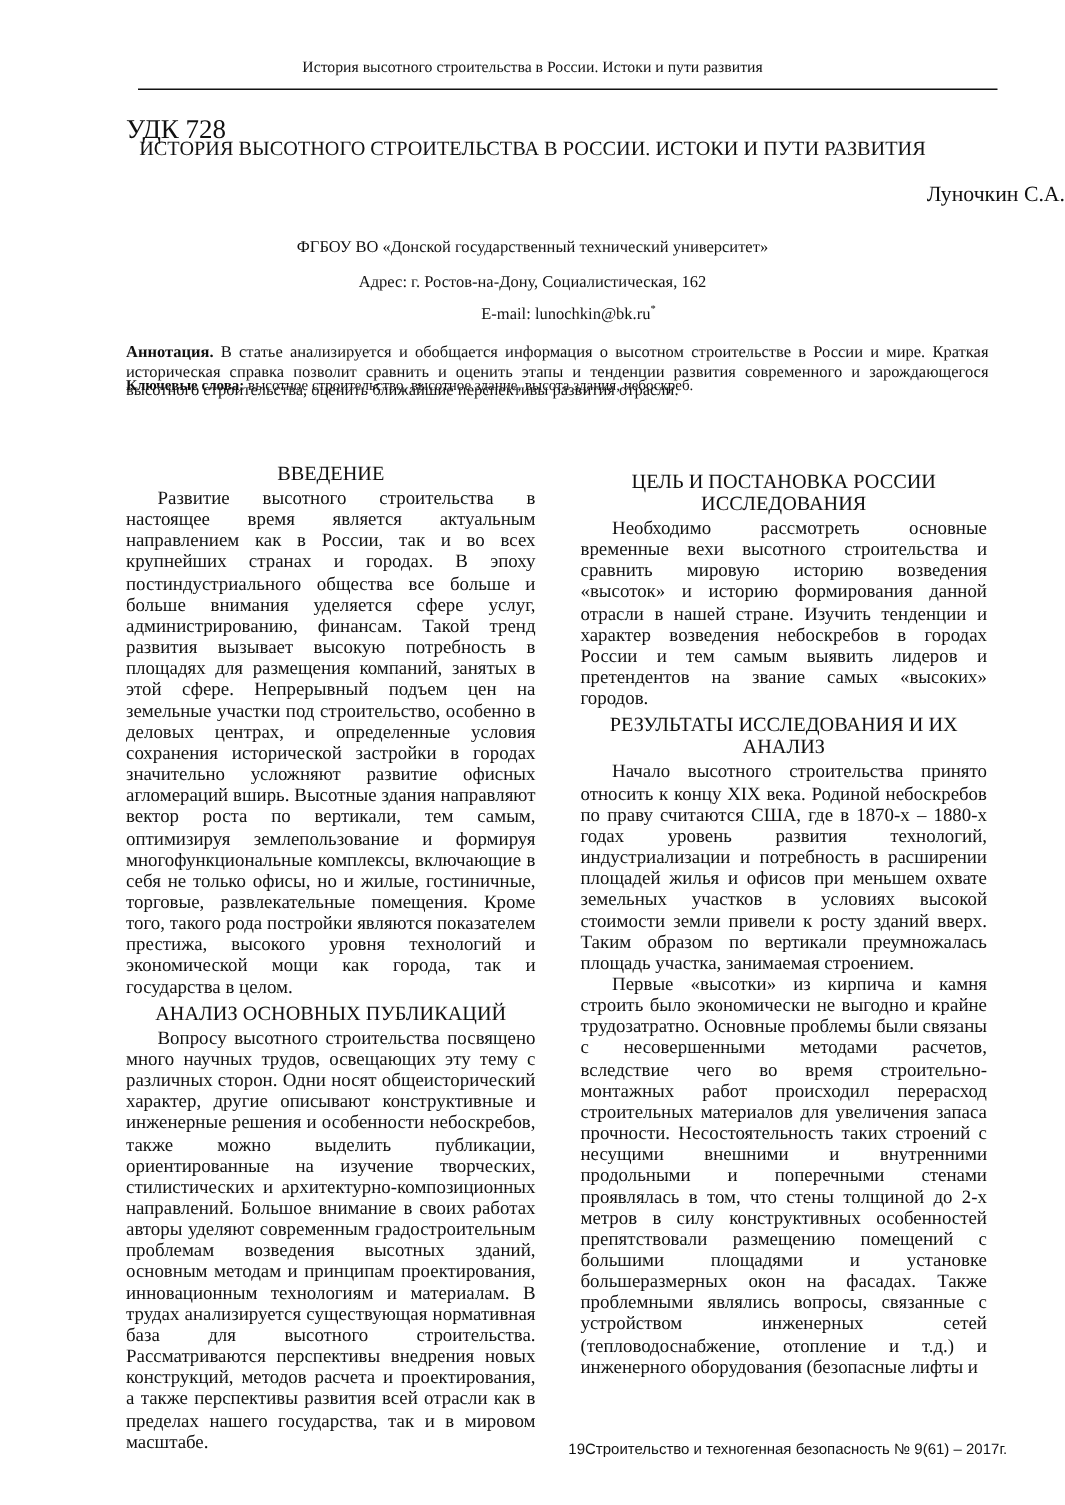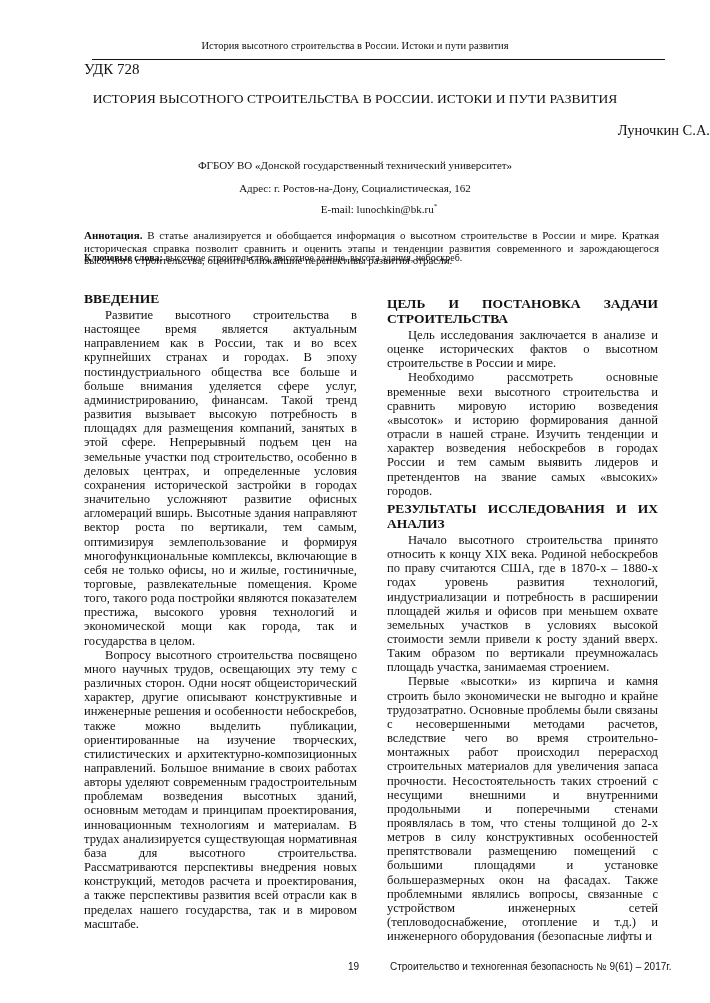--- a/index.html
+++ b/index.html
@@ -2,41 +2,41 @@
 <html><head>
 <meta charset="utf-8">
 <style>
   html, body { margin: 0; padding: 0; background: #ffffff; }
   body { width: 710px; height: 1003px; position: relative; overflow: hidden;
          font-family: "Liberation Serif", serif; color: #111; }
   .running-head { position: absolute; top: 40px; left: 0; width: 710px; text-align: center;
                   font-size: 10.5px; }
   .head-rule { position: absolute; top: 59px; left: 92px; width: 573px; height: 0;
                border-top: 1px solid #111; }
-  .udk { position: absolute; top: 61px; left: 84px; font-size: 15px; }
+  .udk { position: absolute; top: 76px; left: 84px; font-size: 18px; }
   .title { position: absolute; top: 91px; left: 0; width: 710px; text-align: center; font-size: 13.5px; }
   .author { position: absolute; top: 122px; left: 0; width: 710px; text-align: right; font-size: 14.5px; }
   .affil { position: absolute; left: 0; width: 710px; text-align: center; font-size: 11px; }
   .affil.a1 { top: 159px; }
   .affil.a2 { top: 182px; font-family: Liberation Serif, serif; }
   .affil.a3 { top: 202px; margin-left: 24px; }
   .affil sup { font-size: 7px; }
   .abstract { position: absolute; top: 229px; left: 84px; width: 575px; font-size: 11px;
               line-height: 12.7px; text-align: justify; }
   .abstract b { font-weight: bold; }
   .keywords { position: absolute; top: 252px; left: 84px; width: 575px; font-size: 10px; line-height: 12.7px; }
   .col { position: absolute; font-size: 12.6px; line-height: 14.15px; text-align: justify; }
   .col.left { top: 291px; left: 84px; width: 273px; }
   .col.right { top: 296px; left: 387px; width: 271px; }
-  .col h2 { font-size: 13.5px; font-weight: bold; margin: 0 0 2px 0; line-height: 15px; }
+  .col h2 { font-size: 13.5px; font-weight: normal; text-align: center; margin: 17px 0 2px 0; line-height: 15px; }
   .col p { margin: 0; text-indent: 21px; }
   .col h2.mid { margin-top: 3px; }
   .footer { position: absolute; top: 961px; left: 348px; font-family: "Liberation Sans", sans-serif;
             font-size: 10px; }
-  .footer .num { display: inline-block; width: 42px; }
+  .footer .num { display: inline-block; width: 42px; text-align: right; }
 </style>
 </head>
 <body>
 
 <div class="running-head">История высотного строительства в России. Истоки и пути развития</div>
 <div class="head-rule"></div>
 
 <div class="udk">УДК 728</div>
 <div class="title">ИСТОРИЯ ВЫСОТНОГО СТРОИТЕЛЬСТВА В РОССИИ. ИСТОКИ И ПУТИ РАЗВИТИЯ</div>
 <div class="author">Луночкин С.А.</div>
@@ -50,26 +50,26 @@
 <div class="abstract">
   <b>Аннотация.</b><span> В статье анализируется и обобщается информация о высотном строительстве в России и мире. Краткая историческая справка позволит сравнить и оценить этапы и тенденции развития современного и зарождающегося высотного строительства, оценить ближайшие перспективы развития отрасли.</span>
 </div>
 <div class="keywords">
   <b>Ключевые слова:</b><span> высотное строительство, высотное здание, высота здания, небоскреб.</span>
 </div>
 
 <div class="col left">
   <h2>ВВЕДЕНИЕ</h2>
   <p>Развитие высотного строительства в настоящее время является актуальным направлением как в России, так и во всех крупнейших странах и городах. В эпоху постиндустриального общества все больше и больше внимания уделяется сфере услуг, администрированию, финансам. Такой тренд развития вызывает высокую потребность в площадях для размещения компаний, занятых в этой сфере. Непрерывный подъем цен на земельные участки под строительство, особенно в деловых центрах, и определенные условия сохранения исторической застройки в городах значительно усложняют развитие офисных агломераций вширь. Высотные здания направляют вектор роста по вертикали, тем самым, оптимизируя землепользование и формируя многофункциональные комплексы, включающие в себя не только офисы, но и жилые, гостиничные, торговые, развлекательные помещения. Кроме того, такого рода постройки являются показателем престижа, высокого уровня технологий и экономической мощи как города, так и государства в целом.</p>
+  <h2 class="mid">АНАЛИЗ ОСНОВНЫХ ПУБЛИКАЦИЙ</h2>
   <p>Вопросу высотного строительства посвящено много научных трудов, освещающих эту тему с различных сторон. Одни носят общеисторический характер, другие описывают конструктивные и инженерные решения и особенности небоскребов, также можно выделить публикации, ориентированные на изучение творческих, стилистических и архитектурно-композиционных направлений. Большое внимание в своих работах авторы уделяют современным градостроительным проблемам возведения высотных зданий, основным методам и принципам проектирования, инновационным технологиям и материалам. В трудах анализируется существующая нормативная база для высотного строительства. Рассматриваются перспективы внедрения новых конструкций, методов расчета и проектирования, а также перспективы развития всей отрасли как в пределах нашего государства, так и в мировом масштабе.</p>
 </div>
 
 <div class="col right">
-  <h2>ЦЕЛЬ И ПОСТАНОВКА ЗАДАЧИ СТРОИТЕЛЬСТВА</h2>
-  <p>Цель исследования заключается в анализе и оценке исторических фактов о высотном строительстве в России и мире.</p>
+  <h2>ЦЕЛЬ И ПОСТАНОВКА РОССИИ ИССЛЕДОВАНИЯ</h2>
   <p>Необходимо рассмотреть основные временные вехи высотного строительства и сравнить мировую историю возведения «высоток» и историю формирования данной отрасли в нашей стране. Изучить тенденции и характер возведения небоскребов в городах России и тем самым выявить лидеров и претендентов на звание самых «высоких» городов.</p>
   <h2 class="mid">РЕЗУЛЬТАТЫ ИССЛЕДОВАНИЯ И ИХ АНАЛИЗ</h2>
   <p>Начало высотного строительства принято относить к концу XIX века. Родиной небоскребов по праву считаются США, где в 1870-х – 1880-х годах уровень развития технологий, индустриализации и потребность в расширении площадей жилья и офисов при меньшем охвате земельных участков в условиях высокой стоимости земли привели к росту зданий вверх. Таким образом по вертикали преумножалась площадь участка, занимаемая строением.</p>
   <p>Первые «высотки» из кирпича и камня строить было экономически не выгодно и крайне трудозатратно. Основные проблемы были связаны с несовершенными методами расчетов, вследствие чего во время строительно-монтажных работ происходил перерасход строительных материалов для увеличения запаса прочности. Несостоятельность таких строений с несущими внешними и внутренними продольными и поперечными стенами проявлялась в том, что стены толщиной до 2-х метров в силу конструктивных особенностей препятствовали размещению помещений с большими площадями и установке большеразмерных окон на фасадах. Также проблемными являлись вопросы, связанные с устройством инженерных сетей (тепловодоснабжение, отопление и т.д.) и инженерного оборудования (безопасные лифты и</p>
 </div>
 
 <div class="footer">
   <span class="num">19</span><span>Строительство и техногенная безопасность № 9(61) – 2017г.</span>
 </div>
 

